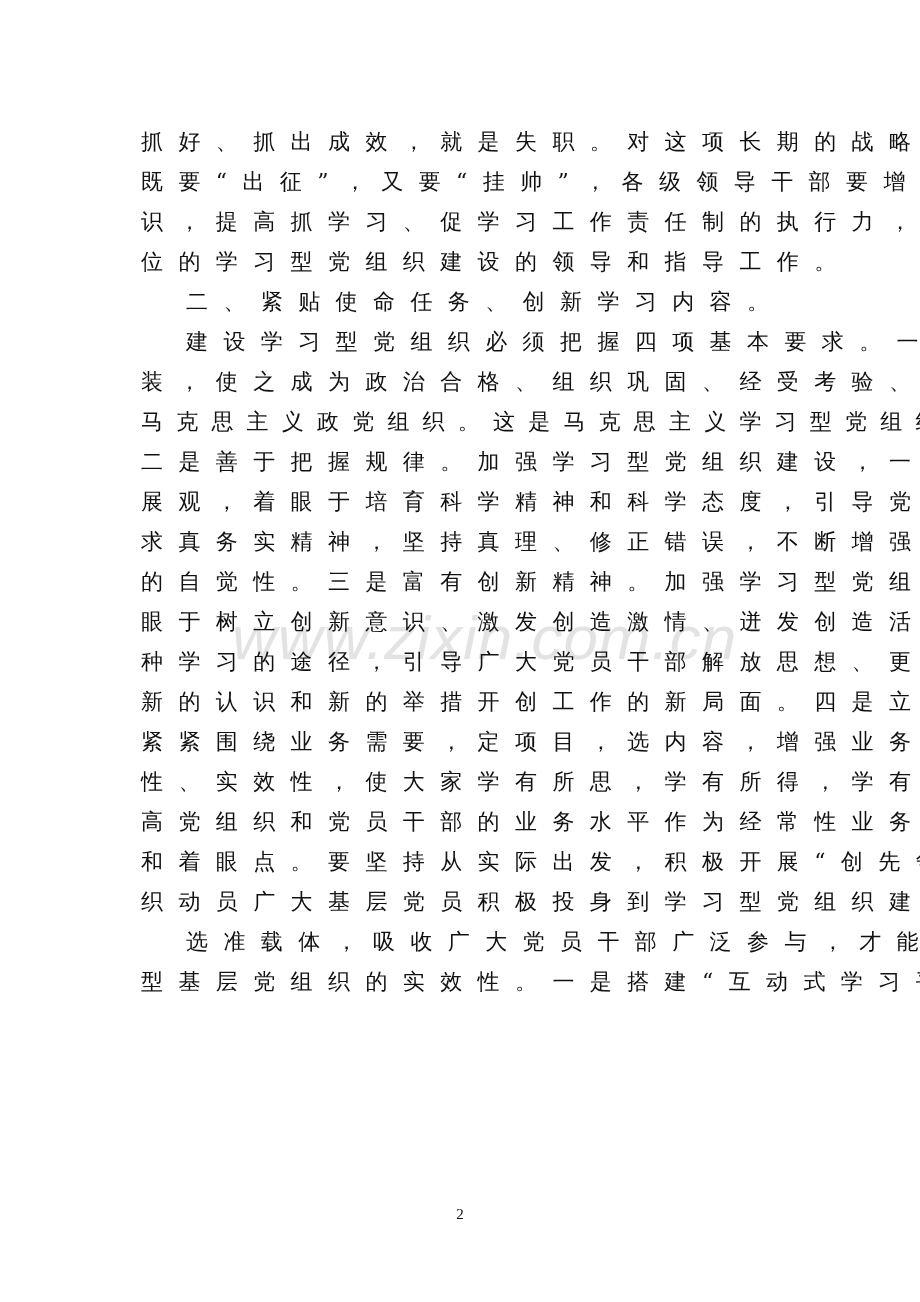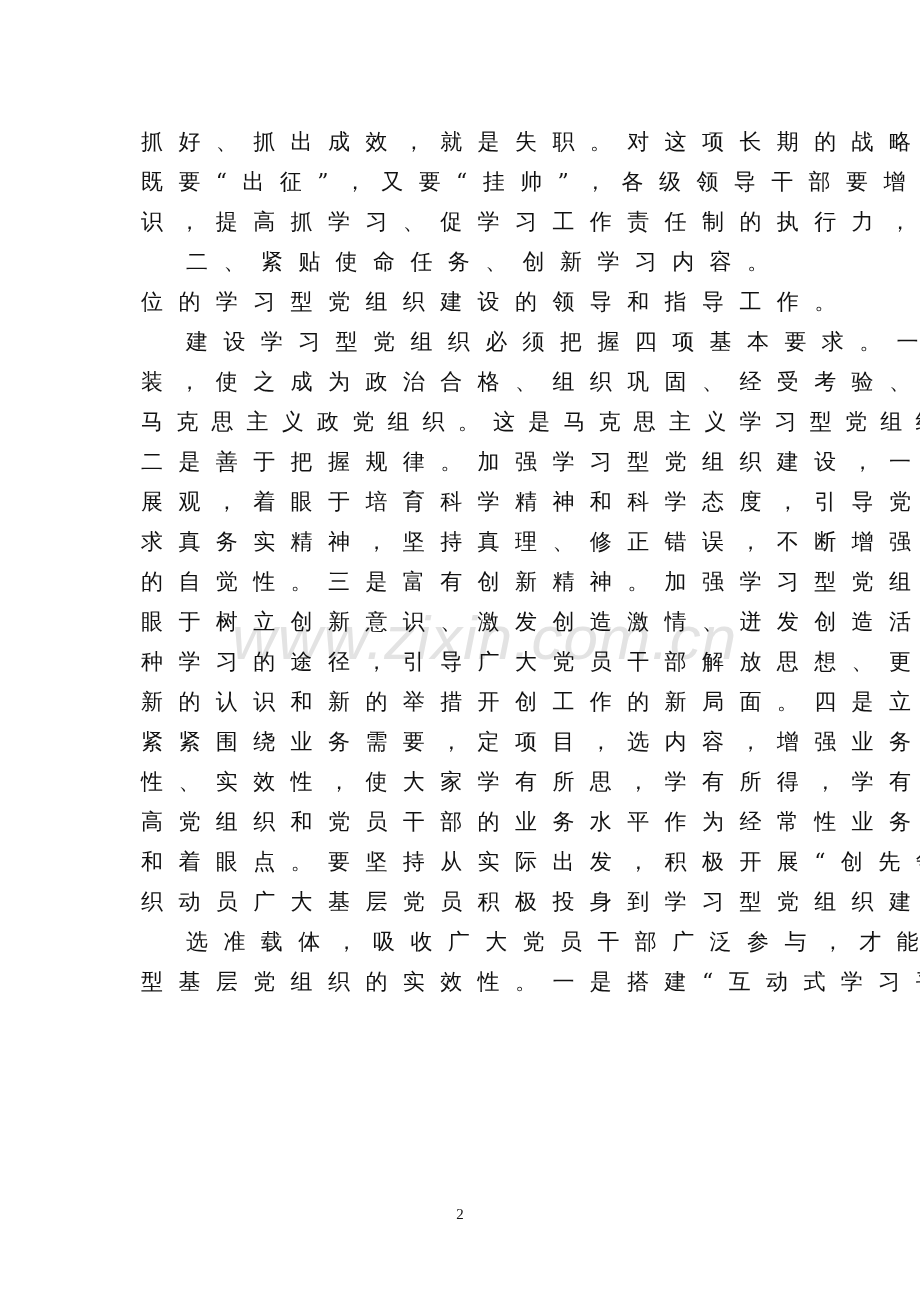--- a/index.html
+++ b/index.html
@@ -32,22 +32,22 @@
 </head>
 <body>
 
 <div class="page">
   <div class="watermark">www.zixin.com.cn</div>
 
   <div class="body-text">
     <span class="line">抓好、抓出成效，就是失职。对这项长期的战略任务，领导干部</span>
     <span class="line">既要“出征”，又要“挂帅”，各级领导干部要增强政治责任意</span>
     <span class="line">识，提高抓学习、促学习工作责任制的执行力，切实加强对本单</span>
+    <span class="line">位的学习型党组织建设的领导和指导工作。</span>
     <span class="line indent">二、紧贴使命任务、创新学习内容。</span>
-    <span class="line">位的学习型党组织建设的领导和指导工作。</span>
     <span class="line indent">建设学习型党组织必须把握四项基本要求。一是科学理论武</span>
     <span class="line">装，使之成为政治合格、组织巩固、经受考验、始终走在前列的</span>
     <span class="line" style="letter-spacing:13.2px">马克思主义政党组织。这是马克思主义学习型党组织的本质特征。</span>
     <span class="line">二是善于把握规律。加强学习型党组织建设，一定要坚持科学发</span>
     <span class="line">展观，着眼于培育科学精神和科学态度，引导党员干部大力发扬</span>
     <span class="line">求真务实精神，坚持真理、修正错误，不断增强按客观规律办事</span>
     <span class="line">的自觉性。三是富有创新精神。加强学习型党组织建设，必须着</span>
     <span class="line">眼于树立创新意识、激发创造激情、迸发创造活力，积极开辟各</span>
     <span class="line">种学习的途径，引导广大党员干部解放思想、更新观念，不断以</span>
     <span class="line">新的认识和新的举措开创工作的新局面。四是立足工作实际。要</span>

